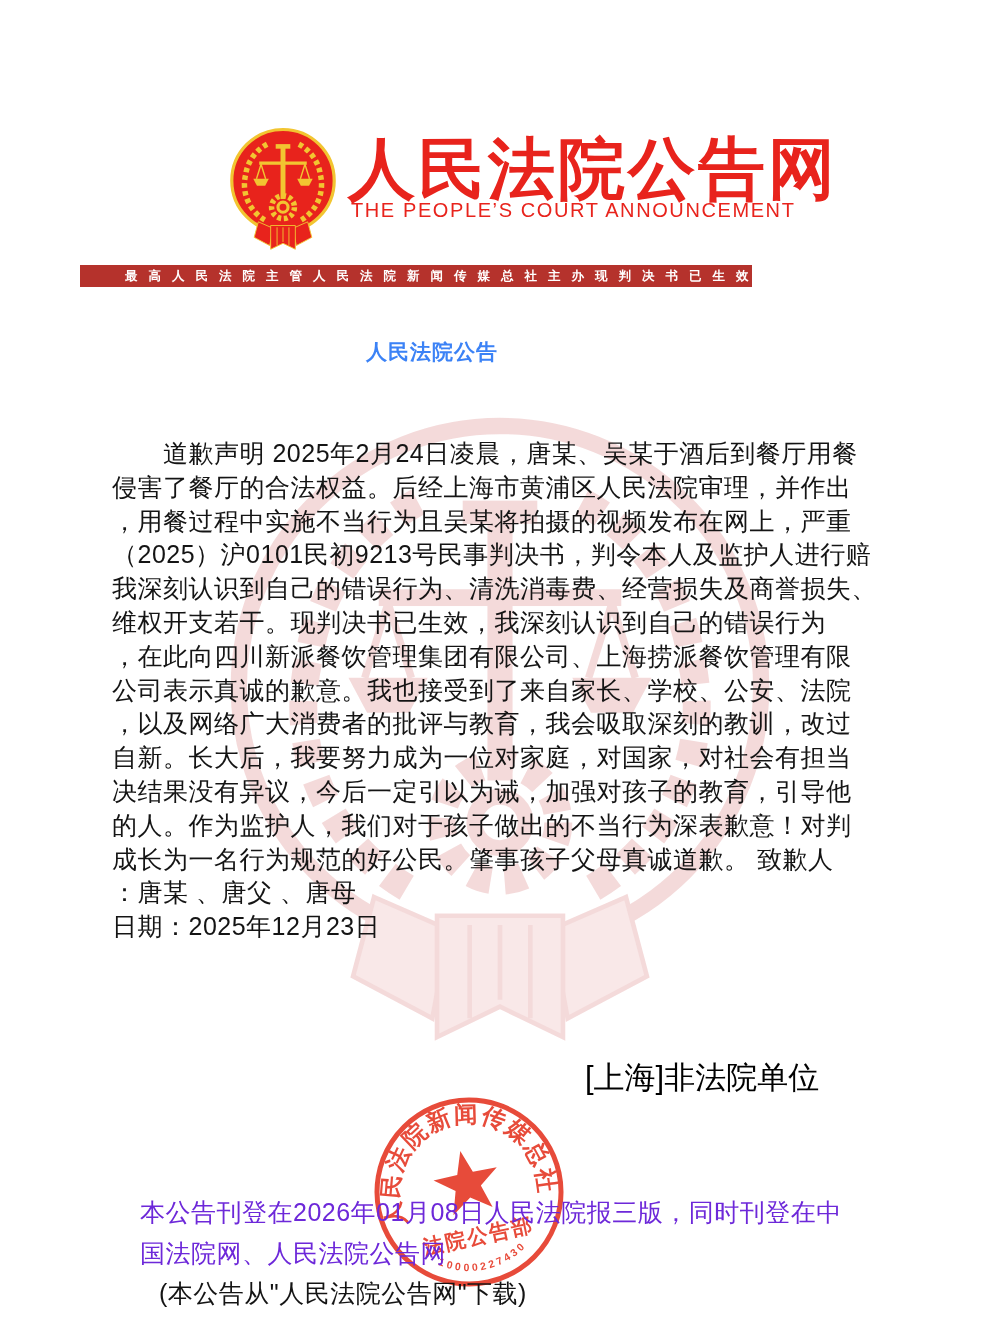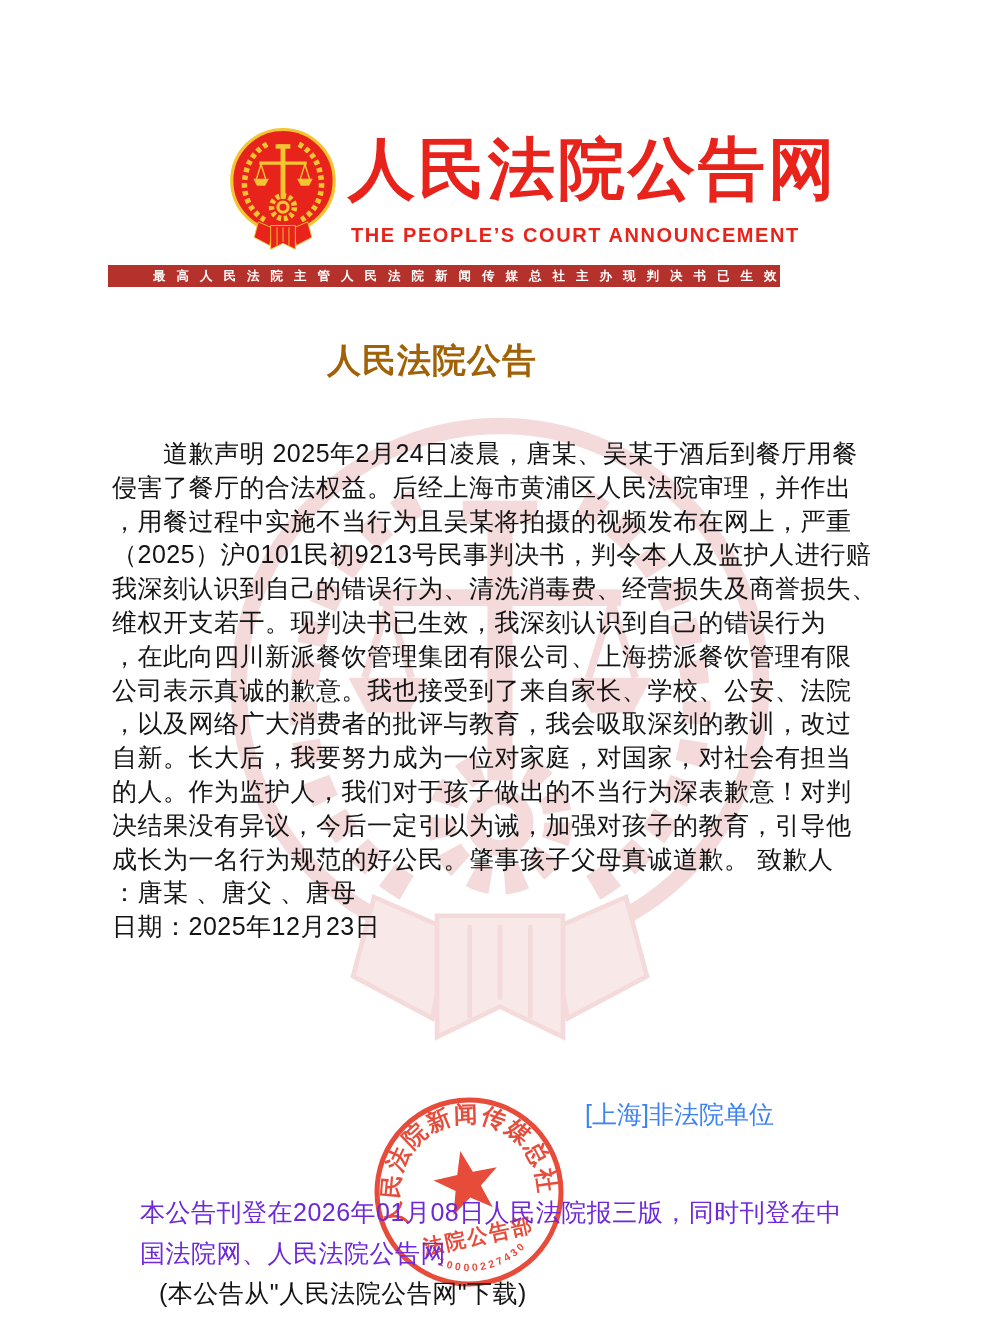--- a/index.html
+++ b/index.html
@@ -14,53 +14,53 @@
   }
   
   .logo{position:absolute;left:228px;top:124px;width:110px;height:128px;}
   .site-title{
     position:absolute;left:348px;top:124px;
     font-size:67px;font-weight:bold;letter-spacing:3px;
     color:var(--accent-red,#e8231c);white-space:nowrap;
   }
   .site-subtitle{
     position:absolute;left:351px;top:199px;
-    font-size:20px;font-weight:bold;letter-spacing:1.6px;
-    color:var(--accent-red,#e8231c);white-space:nowrap;margin-top:25px;
+    font-size:20px;font-weight:normal;letter-spacing:1.6px;
+    color:var(--accent-red,#e8231c);white-space:nowrap;
   }
   
   .banner{
     position:absolute;left:80px;top:265px;width:672px;height:22px;
     background:var(--banner-red,#b5322c);
     display:flex;justify-content:space-between;align-items:center;
-    padding:0 45px;box-sizing:border-box;margin-left:28px;
+    padding:0 45px;box-sizing:border-box;
   }
   .banner span{
     color:#fff;font-size:12.5px;font-weight:bold;letter-spacing:11px;white-space:nowrap;
   }
   
   .watermark{
     position:absolute;left:220px;top:398px;width:560px;height:653px;
     z-index:0;opacity:.9;pointer-events:none;
   }
   
   .doc-title{
     position:absolute;left:0;top:338px;width:864px;margin:0;
-    text-align:center;font-size:34px;font-weight:bold;letter-spacing:1px;
-    color:#a16207;z-index:2;
+    text-align:center;font-size:21px;font-weight:bold;letter-spacing:1px;
+    color:#3b82f6;z-index:2;
   }
   .body-lines{
     position:absolute;left:112px;top:437px;width:790px;
     font-size:25px;line-height:33.8px;letter-spacing:.5px;
     color:#141414;z-index:2;
   }
   .body-lines>div{white-space:pre;}
   .issuer{
-    position:absolute;left:585px;top:1098px;
-    font-size:25px;color:#3b82f6;z-index:2;white-space:nowrap;
+    position:absolute;left:585px;top:1057px;
+    font-size:31px;color:#000000;z-index:2;white-space:nowrap;
   }
   .pub-lines{
     position:absolute;left:140px;top:1192px;
     font-size:25px;line-height:41px;letter-spacing:.5px;
     color:#6d28d9;z-index:2;
   }
   .pub-lines>div{white-space:pre;}
   .download{
     position:absolute;left:159px;top:1277px;
     font-size:25px;letter-spacing:.5px;color:#141414;z-index:2;white-space:nowrap;
@@ -125,22 +125,22 @@
       <div>　　道歉声明 2025年2月24日凌晨，唐某、吴某于酒后到餐厅用餐</div>
       <div>侵害了餐厅的合法权益。后经上海市黄浦区人民法院审理，并作出</div>
       <div>，用餐过程中实施不当行为且吴某将拍摄的视频发布在网上，严重</div>
       <div>（2025）沪0101民初9213号民事判决书，判令本人及监护人进行赔</div>
       <div>我深刻认识到自己的错误行为、清洗消毒费、经营损失及商誉损失、</div>
       <div>维权开支若干。现判决书已生效，我深刻认识到自己的错误行为</div>
       <div>，在此向四川新派餐饮管理集团有限公司、上海捞派餐饮管理有限</div>
       <div>公司表示真诚的歉意。我也接受到了来自家长、学校、公安、法院</div>
       <div>，以及网络广大消费者的批评与教育，我会吸取深刻的教训，改过</div>
       <div>自新。长大后，我要努力成为一位对家庭，对国家，对社会有担当</div>
+      <div>决结果没有异议，今后一定引以为诫，加强对孩子的教育，引导他</div>
       <div>的人。作为监护人，我们对于孩子做出的不当行为深表歉意！对判</div>
-      <div>决结果没有异议，今后一定引以为诫，加强对孩子的教育，引导他</div>
       <div>成长为一名行为规范的好公民。肇事孩子父母真诚道歉。 致歉人</div>
       <div>：唐某 、唐父 、唐母</div>
       <div>日期：2025年12月23日</div>
     </div>
 
   <div class="issuer">[上海]非法院单位</div>
 
   <svg class="seal" viewBox="0 0 200 200">
     <defs>
       <path id="sealArcTop" d="M 34.2 123.9 A 70 70 0 1 1 165.8 123.9"></path>

